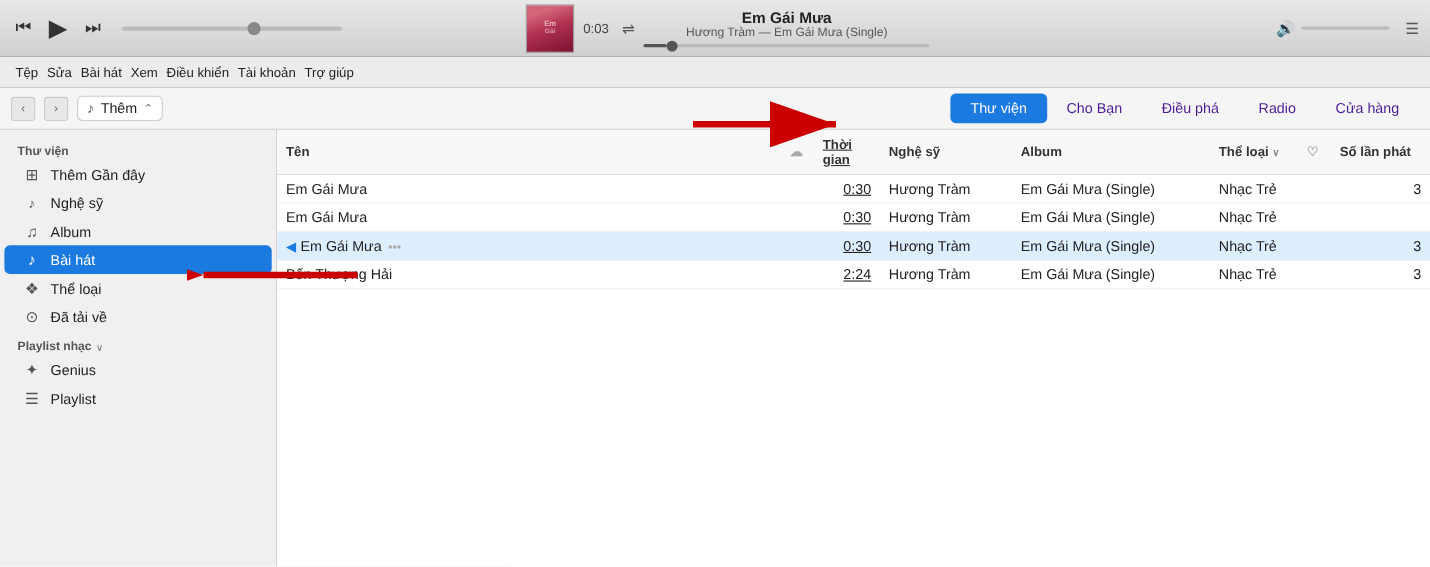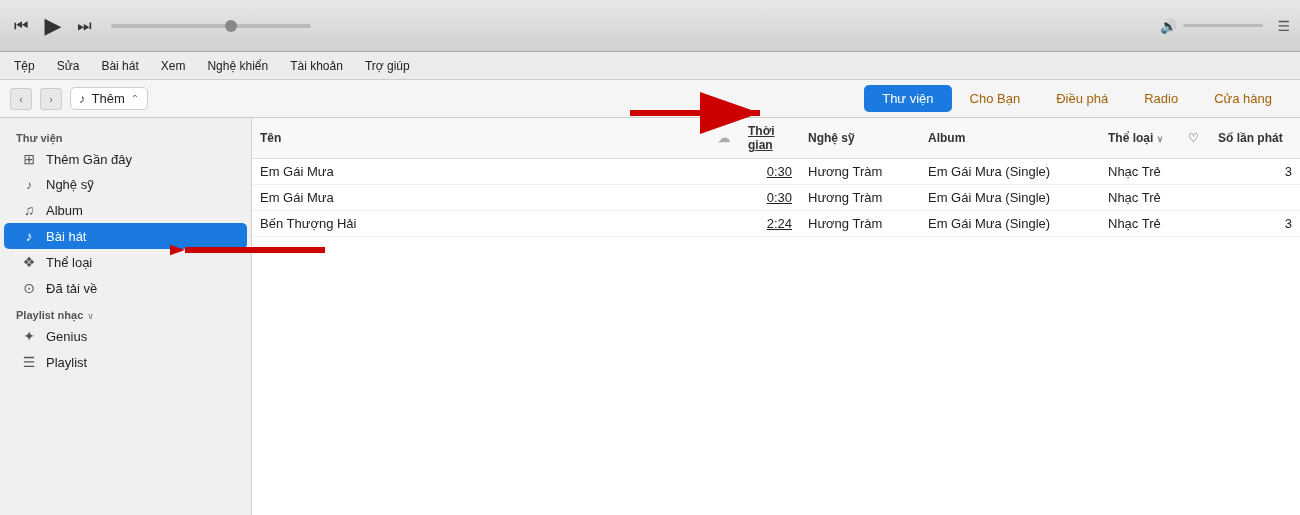--- a/index.html
+++ b/index.html
@@ -144,21 +144,21 @@
     }
 
     
     #menu-bar {
       display: flex;
       align-items: center;
       background: #ececec;
       border-bottom: 1px solid #ccc;
       height: 28px;
       padding: 0 10px;
-      gap: 14px;
+      gap: 0;
     }
     .menu-item {
       font-size: 12px;
       color: #222;
       cursor: pointer;
       padding: 2px 4px;
     }
 
     
     #nav-bar {
@@ -206,21 +206,21 @@
     .top-nav-tabs {
       display: flex;
       align-items: center;
       margin-left: auto;
       gap: 0;
     }
     .nav-tab {
       padding: 6px 18px;
       font-size: 13px;
       cursor: pointer;
-      color: #a16207;
+      color: #4c1d95;
       border-radius: 4px;
     }
     .nav-tab.active {
       background: #1a7ae0;
       color: white;
       border-radius: 5px;
     }
 
     
     #main-layout {
@@ -334,33 +334,51 @@
 <div id="player-bar">
   <div class="player-controls">
     <button class="ctrl-btn">⏮</button>
     <button class="ctrl-btn play-btn">▶</button>
     <button class="ctrl-btn">⏭</button>
   </div>
   <div class="progress-track">
     <div class="progress-thumb"></div>
   </div>
 
+  <div style="display:flex;align-items:center;gap:8px;margin:0 auto;">
+    <div class="album-art">
+      <div class="album-art-inner">
+        <span style="font-size:7px;color:rgba(255,255,255,0.6);">Em</span>
+        <span style="font-size:6px;color:rgba(255,255,255,0.5);">Gái</span>
+      </div>
+    </div>
+    <span class="track-time">0:03</span>
+    <span class="shuffle-icon">⇌</span>
+    <div class="song-info-center">
+      <span class="song-title-top">Em Gái Mưa</span>
+      <span class="song-subtitle-top">Hương Tràm — Em Gái Mưa (Single)</span>
+      <div class="song-progress-bar">
+        <div class="song-progress-fill"></div>
+        <div class="song-progress-dot"></div>
+      </div>
+    </div>
+  </div>
   <div class="right-controls">
     <span style="font-size:14px;color:#555;">🔊</span>
     <div class="volume-bar"></div>
     <span style="font-size:14px;color:#555;margin-left:8px;">☰</span>
   </div>
 </div>
 
 <div id="menu-bar">
   <span class="menu-item">Tệp</span>
   <span class="menu-item">Sửa</span>
   <span class="menu-item">Bài hát</span>
   <span class="menu-item">Xem</span>
-  <span class="menu-item">Nghệ khiển</span>
+  <span class="menu-item">Điều khiển</span>
   <span class="menu-item">Tài khoản</span>
   <span class="menu-item">Trợ giúp</span>
 </div>
 
 <div id="nav-bar">
   <div class="nav-arrow">
     <span>‹</span>
   </div>
   <div class="nav-arrow">
     <span>›</span>
@@ -459,20 +477,30 @@
           <tr>
             <td class="col-name">Em Gái Mưa</td>
             <td class="col-cloud"></td>
             <td class="col-time">0:30</td>
             <td class="col-artist">Hương Tràm</td>
             <td class="col-album">Em Gái Mưa (Single)</td>
             <td class="col-genre">Nhạc Trẻ</td>
             <td class="col-heart"></td>
             <td class="col-plays"></td>
           </tr>
+          <tr class="playing">
+            <td class="col-name"><span style="color:#1a7ae0;font-size:12px;margin-right:4px;">◀</span>Em Gái Mưa<span style="color:#aaa;margin-left:6px;font-size:11px;">•••</span></td>
+            <td class="col-cloud"></td>
+            <td class="col-time">0:30</td>
+            <td class="col-artist">Hương Tràm</td>
+            <td class="col-album">Em Gái Mưa (Single)</td>
+            <td class="col-genre">Nhạc Trẻ</td>
+            <td class="col-heart"></td>
+            <td class="col-plays">3</td>
+          </tr>
           <tr>
             <td class="col-name">Bến Thượng Hải</td>
             <td class="col-cloud"></td>
             <td class="col-time">2:24</td>
             <td class="col-artist">Hương Tràm</td>
             <td class="col-album">Em Gái Mưa (Single)</td>
             <td class="col-genre">Nhạc Trẻ</td>
             <td class="col-heart"></td>
             <td class="col-plays">3</td>
           </tr>

